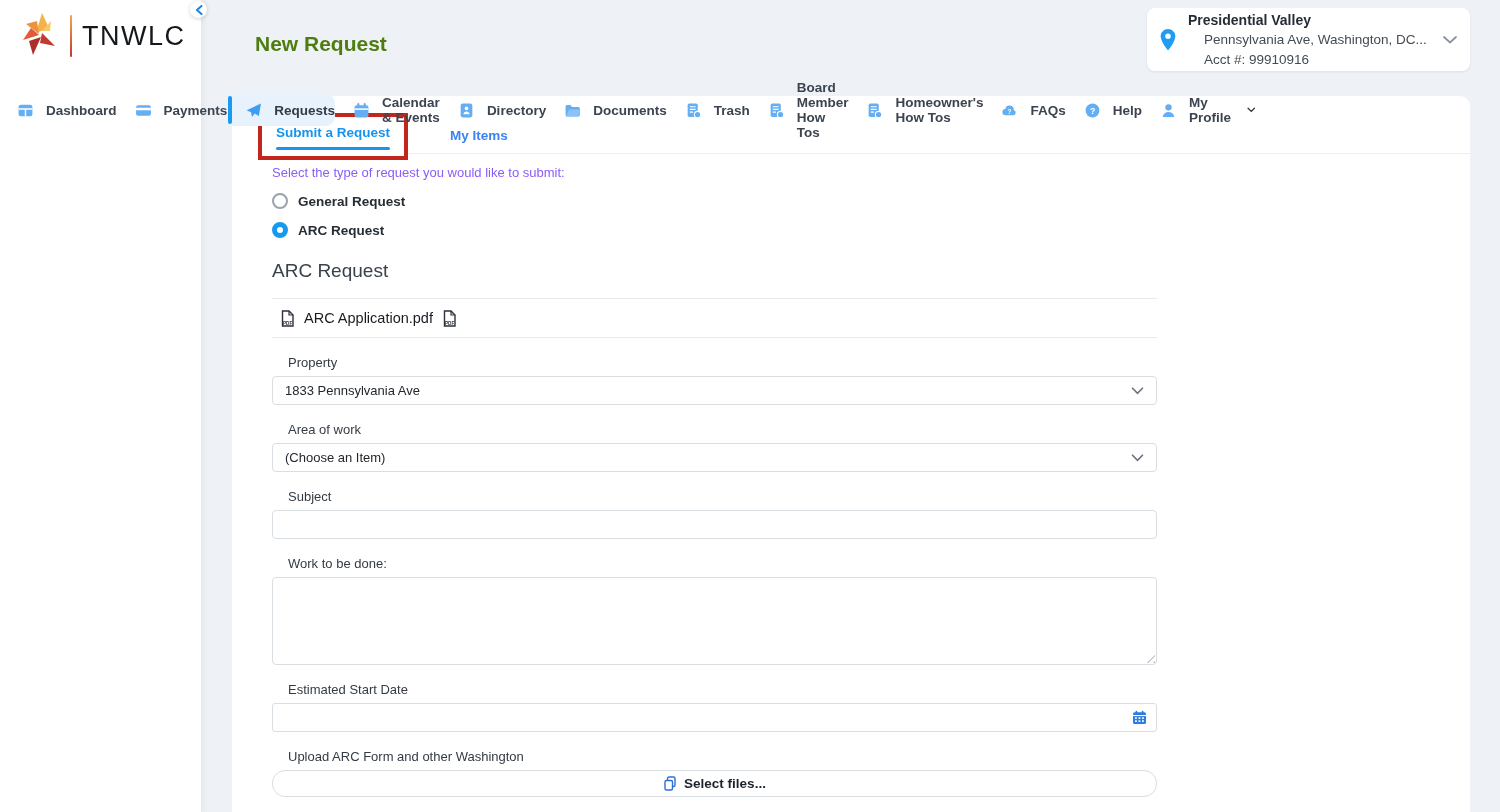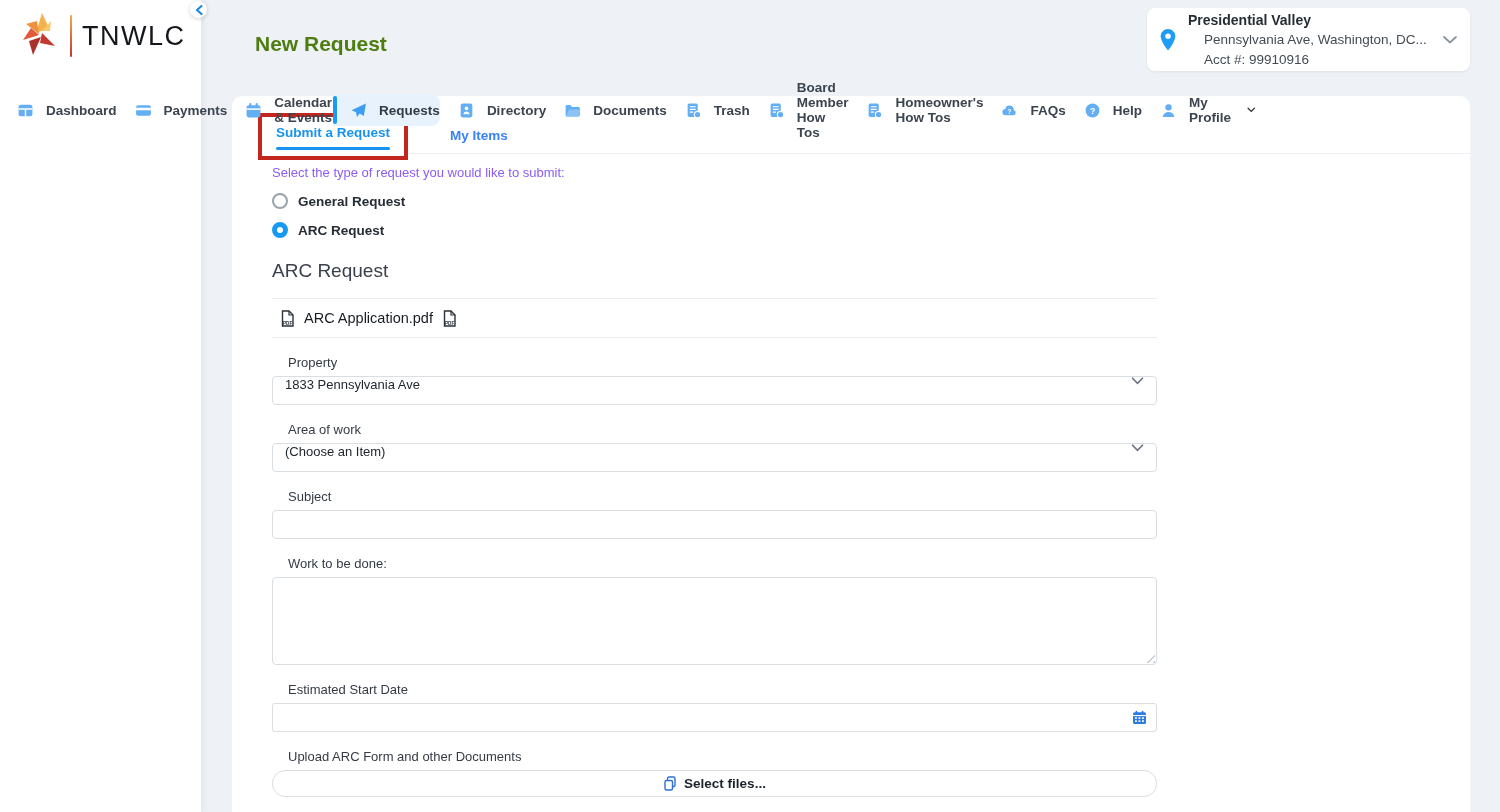--- a/index.html
+++ b/index.html
@@ -88,21 +88,21 @@
     margin-top:16px; width:885px;
     border-top:1px solid #e9ebef; border-bottom:1px solid #e9ebef;
     height:40px; display:flex; align-items:center; gap:9px; padding-left:8px;
   }
   .attachment-link { font-size:14.5px; font-weight:500; color:#171c22; cursor:pointer; }
 
   .field-label { font-size:13px; font-weight:500; color:#343b44; margin:17px 16px 6px; }
   .form-w { width:885px; }
   .select-box {
     height:29px; border:1px solid #d9dee3; border-radius:4px; background:#fff;
-    display:flex; padding:0 12px; cursor:pointer;
+    display:flex; align-items:center; padding:0 12px; cursor:pointer;
   }
   .select-value { font-size:13px; color:#22272e; flex:1; }
   .select-chevron { color:#6a7280; }
   .text-input {
     width:885px; height:29px; border:1px solid #d9dee3; border-radius:4px;
     font-family:"Liberation Sans", sans-serif; font-size:13px; color:#22272e; padding:0 12px;
     outline:none; background:#fff;
   }
   .textarea {
     width:885px; height:88px; border:1px solid #d9dee3; border-radius:4px;
@@ -158,34 +158,34 @@
         </svg>
       <span>Dashboard</span>
     </div>
     <div class="nav-item">
       <svg class="nav-ic" viewBox="0 0 16 16">
           <rect x="1" y="3" width="14" height="10" rx="2" fill="currentColor"></rect>
           <rect x="1" y="5.4" width="14" height="2.4" fill="#fff"></rect>
         </svg>
       <span>Payments</span>
     </div>
+    <div class="nav-item active">
+      <svg class="nav-ic" viewBox="0 0 16 16">
+          <path d="M15 1.5 1.5 7.8l4.2 1.9L6.6 14l2.6-3.1 3.8 2.2z" fill="currentColor"></path>
+        </svg>
+      <span>Requests</span>
+    </div>
     <div class="nav-item">
       <svg class="nav-ic" viewBox="0 0 16 16">
           <rect x="1.5" y="3" width="13" height="11.5" rx="2" fill="currentColor"></rect>
           <rect x="1.5" y="6" width="13" height="1.4" fill="#fff"></rect>
           <rect x="4" y="1" width="2" height="3" rx="1" fill="currentColor"></rect>
           <rect x="10" y="1" width="2" height="3" rx="1" fill="currentColor"></rect>
         </svg>
       <span>Calendar &amp; Events</span>
-    </div>
-    <div class="nav-item active">
-      <svg class="nav-ic" viewBox="0 0 16 16">
-          <path d="M15 1.5 1.5 7.8l4.2 1.9L6.6 14l2.6-3.1 3.8 2.2z" fill="currentColor"></path>
-        </svg>
-      <span>Requests</span>
     </div>
     <div class="nav-item">
       <svg class="nav-ic" viewBox="0 0 16 16">
           <rect x="2.5" y="1.5" width="11" height="13" rx="2" fill="currentColor"></rect>
           <circle cx="8" cy="6" r="1.7" fill="#fff"></circle>
           <path d="M5 11.5c.4-1.8 1.7-2.6 3-2.6s2.6.8 3 2.6z" fill="#fff"></path>
         </svg>
       <span>Directory</span>
     </div>
     <div class="nav-item">
@@ -351,21 +351,21 @@
                     <rect x="3" y="10.3" width="1.9" height="1.6"></rect>
                     <rect x="6.5" y="10.3" width="1.9" height="1.6"></rect>
                     <rect x="10" y="10.3" width="1.9" height="1.6"></rect>
                   </g>
                 </svg>
             </span>
           </div>
         </div>
       </div>
 
-      <div class="field-label">Upload ARC Form and other Documents</div>
+      <div class="field-label">Upload ARC Form and other Washington</div>
       <div class="upload-box">
         <svg width="14" height="15" viewBox="0 0 14 15">
             <rect x="4.5" y="1" width="7.5" height="9.5" rx="1.5" fill="none" stroke="#2d6fd8" stroke-width="1.4"></rect>
             <rect x="2" y="4.5" width="7.5" height="9.5" rx="1.5" fill="#fff" stroke="#2d6fd8" stroke-width="1.4"></rect>
           </svg>
         <span class="upload-label-text">Select files...</span>
       </div>
 
       
     </div>

